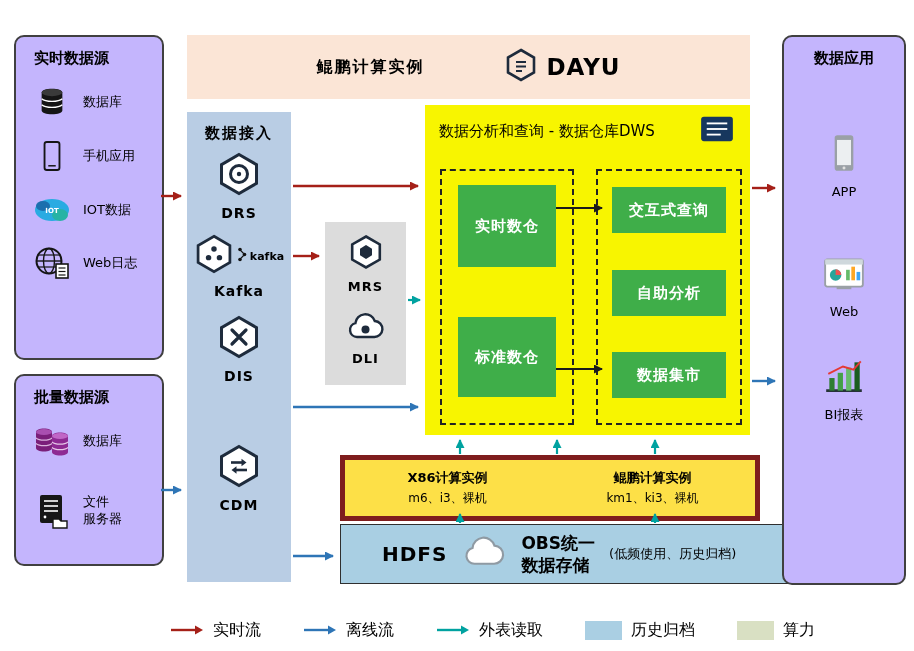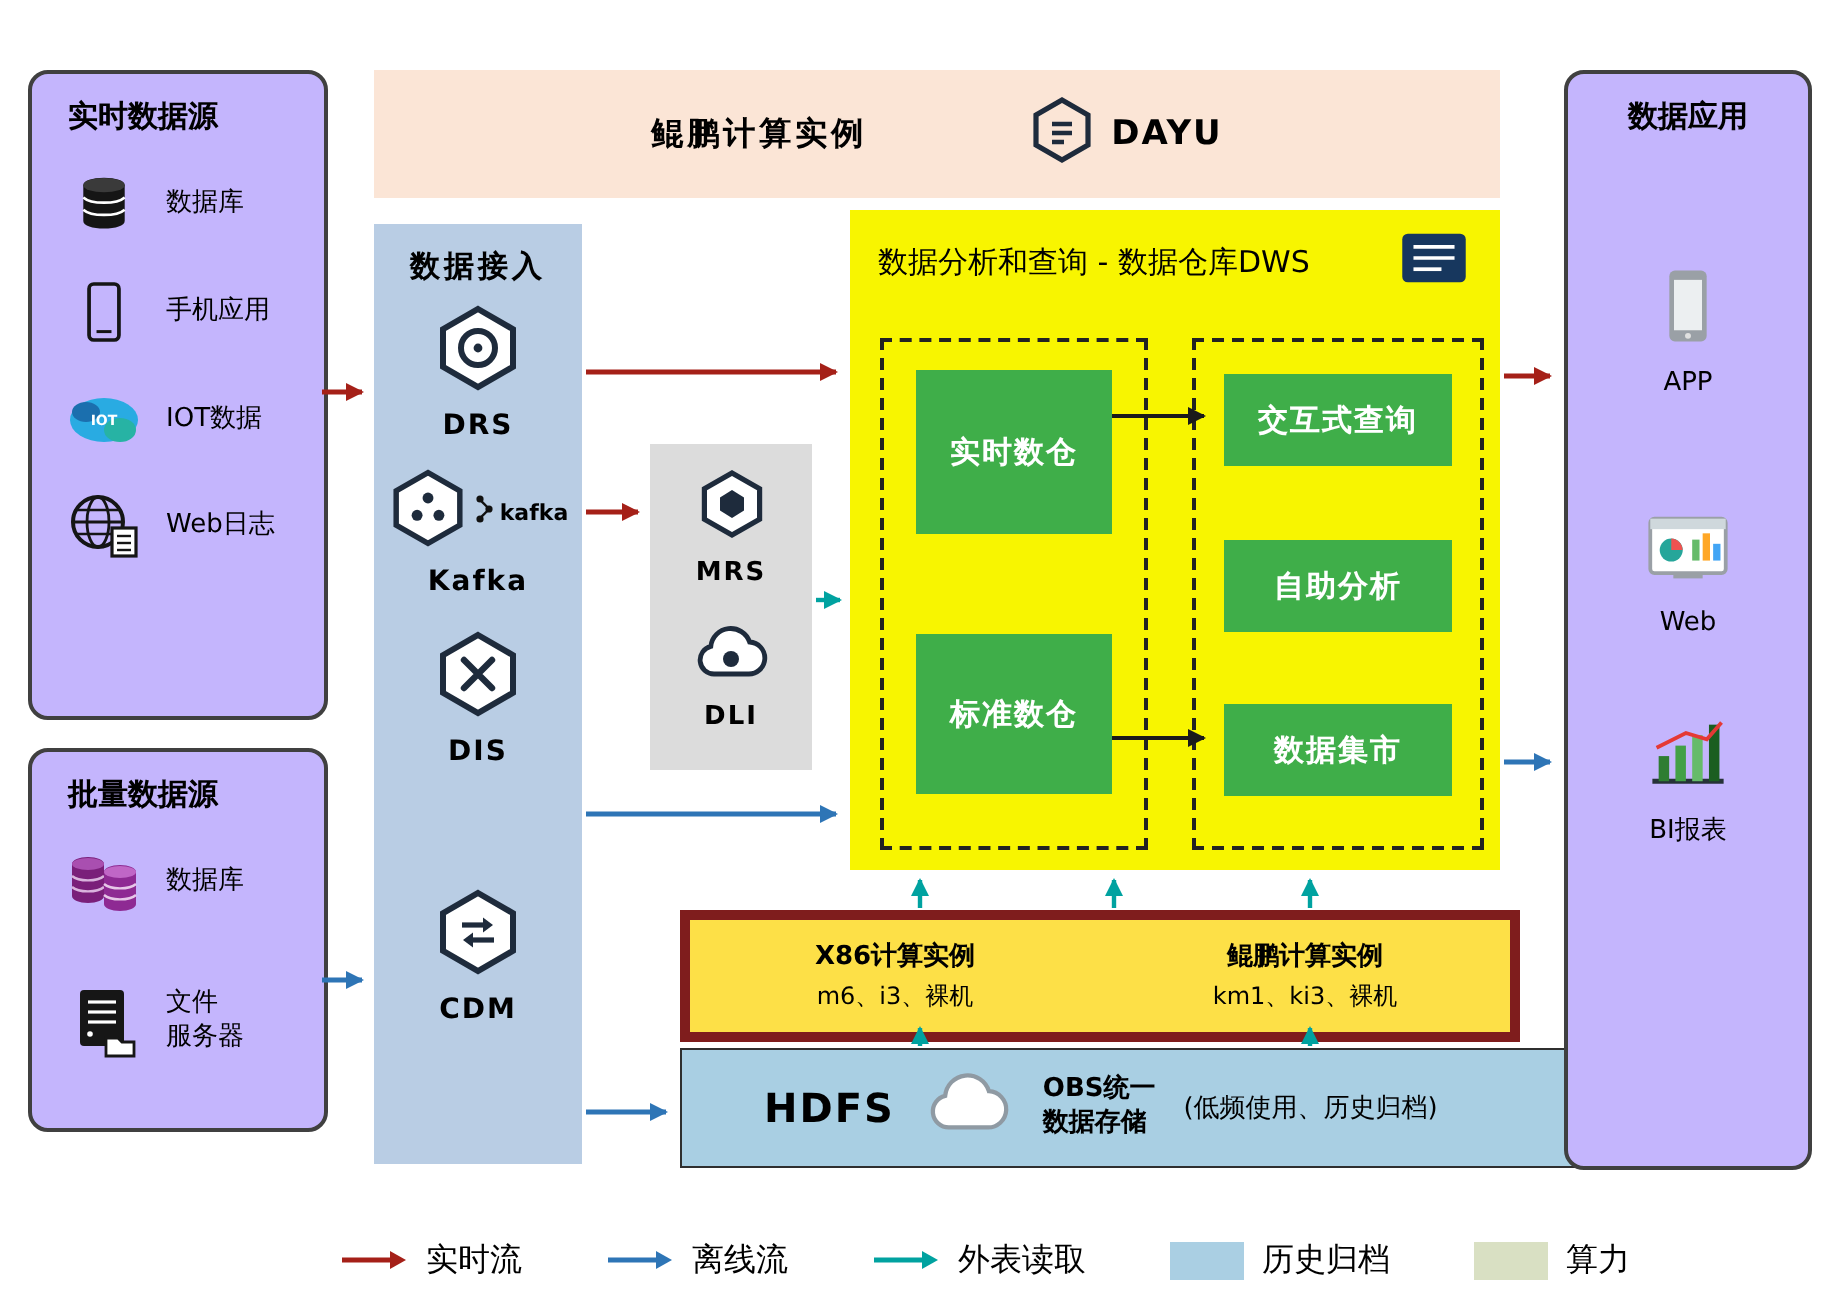--- a/index.html
+++ b/index.html
@@ -8,42 +8,42 @@
   .abs{position:absolute;}
   .panel{border:2px solid #404040;border-radius:10px;background:#c4b5fd;}
   .panel-title{font-size:15px;font-weight:bold;padding:12px 0 0 18px;}
   .panel-title.center{padding:12px 0 0 0;text-align:center;}
   .src-item{position:absolute;left:16px;display:flex;align-items:center;gap:11px;height:46px;}
   .src-icon{width:40px;display:flex;justify-content:center;}
   .src-label{font-size:13px;line-height:1.3;white-space:pre-line;}
   .banner{background:#fbe5d6;display:flex;align-items:center;justify-content:center;gap:80px;}
   .banner-title{font-size:16px;font-weight:bold;letter-spacing:2px;}
   .dayu-group{display:flex;align-items:center;gap:8px;}
-  .dayu-label{font-size:17px;font-weight:bold;letter-spacing:1px;}
+  .dayu-label{font-size:23px;font-weight:bold;letter-spacing:1px;}
   .ingest{background:#b9cde4;}
   .ingest-title{text-align:center;margin-top:12px;font-size:15px;font-weight:bold;letter-spacing:2px;}
   .svc{position:absolute;left:0;width:100%;display:flex;flex-direction:column;align-items:center;gap:5px;}
   .svc-label{font-size:14px;font-weight:bold;letter-spacing:1px;}
   .kafka-row{display:flex;align-items:center;gap:3px;}
   .kafka-word{font-size:11px;font-weight:bold;}
   .proc{background:#dcdcdc;}
   .proc .svc-label{font-size:13px;}
   .dws{background:#f8f500;}
   .dws-head{display:flex;align-items:center;padding:10px 14px 0 14px;gap:10px;}
   .dws-title{font-size:15px;font-weight:normal;}
   .doc-icon{margin-left:auto;}
   .dashed{position:absolute;border:2px dashed #222;}
   .gmod{position:absolute;background:#3fae49;color:#fff;font-size:15px;font-weight:bold;display:flex;align-items:center;justify-content:center;letter-spacing:1px;}
   .compute{background:#fde047;border:5px solid #7f1d1d;display:flex;}
   .comp-col{flex:1;display:flex;flex-direction:column;align-items:center;justify-content:center;gap:3px;}
   .comp-title{font-size:13px;font-weight:bold;}
   .comp-detail{font-size:12px;}
   .hdfs{background:#a9cfe3;border:1px solid #2f2f2f;display:flex;align-items:center;padding:0 18px;gap:14px;}
   .hdfs-label{font-size:20px;font-weight:bold;letter-spacing:1px;margin-left:23px;}
-  .obs{font-size:13px;font-weight:bold;line-height:1.3;white-space:pre-line;}
+  .obs{font-size:17px;font-weight:bold;line-height:1.3;white-space:pre-line;}
   .hdfs-note{font-size:13px;}
   .app-item{position:absolute;left:0;width:100%;display:flex;flex-direction:column;align-items:center;gap:7px;}
   .app-label{font-size:13px;}
   .legend{display:flex;align-items:center;gap:42px;}
   .lg-group{display:flex;align-items:center;gap:9px;}
   .lg-label{font-size:16px;}
   .swatch{width:37px;height:19px;}
   .sw-archive{background:#aacfe3;}
   .sw-compute{background:#d9e0c3;}
   .arrows{left:0;top:0;pointer-events:none;z-index:20;}

